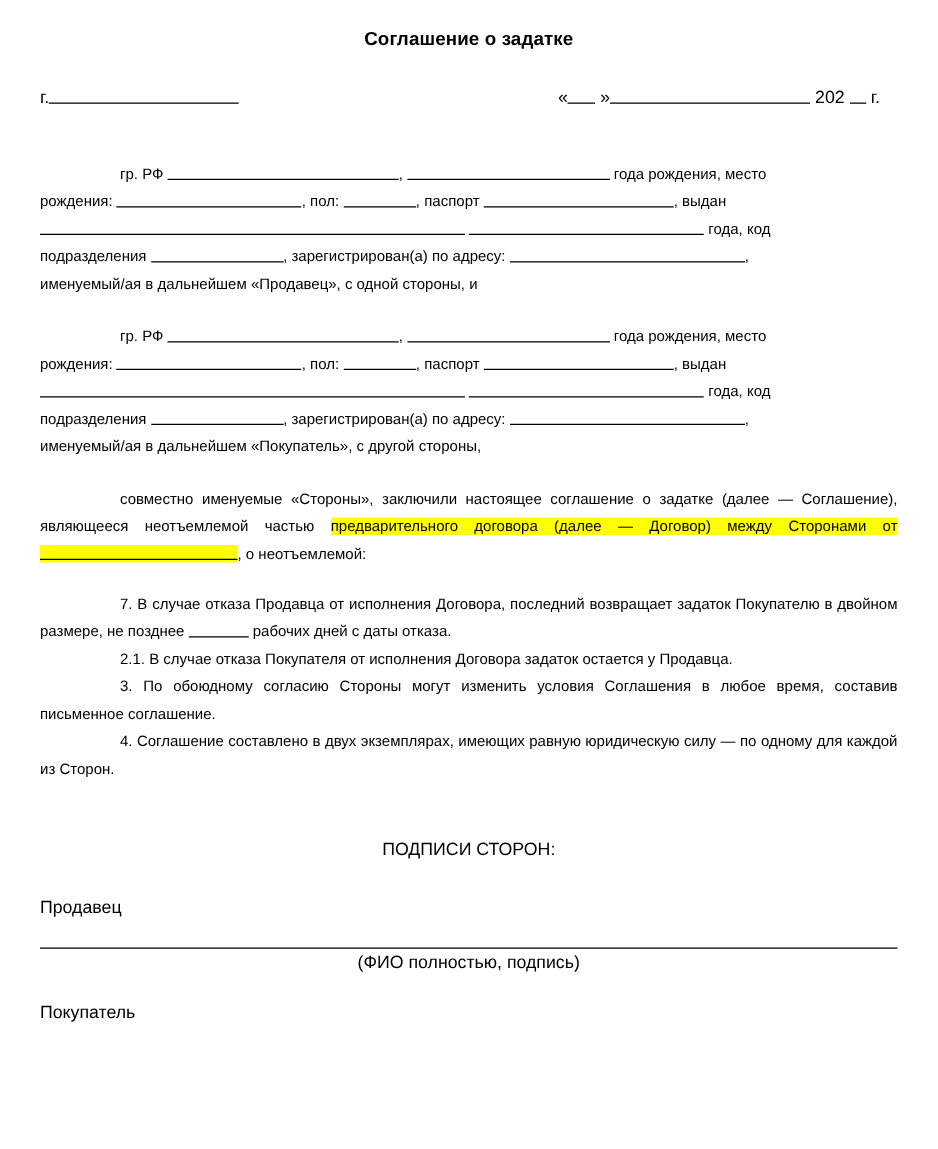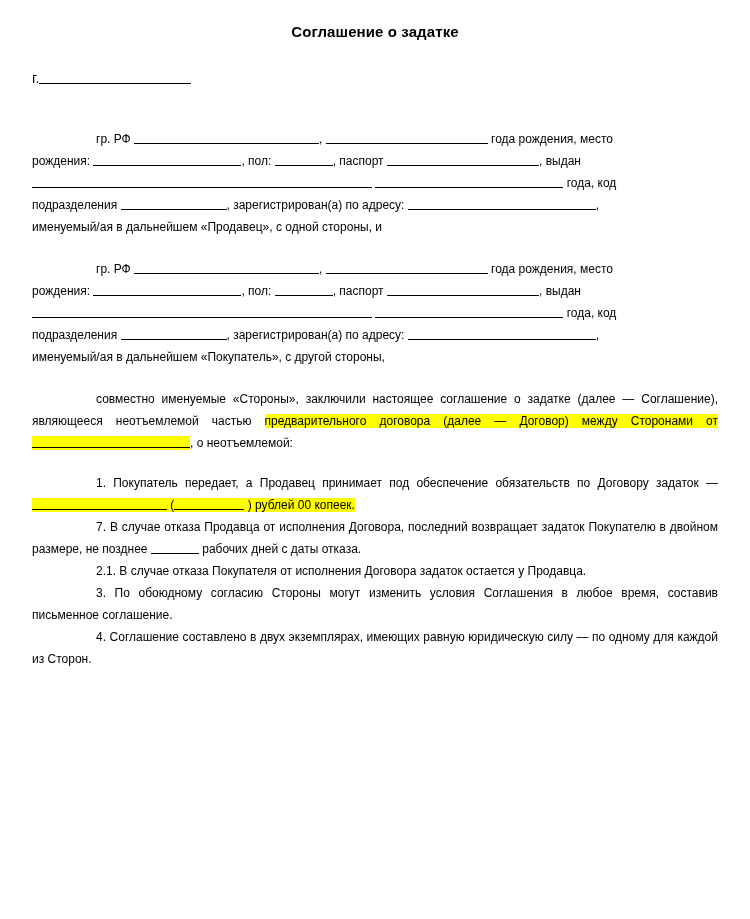--- a/index.html
+++ b/index.html
@@ -132,45 +132,59 @@
 </style>
 </head>
 <body>
 
 <div class="page">
 
   <h1 class="doc-title">Соглашение о задатке</h1>
 
   <div class="header-row">
     <span class="header-left"><span>г.</span><span class="blank b-city"></span></span>
+    <span class="header-right"><span>«</span><span class="blank b-day"></span> <span>»</span><span class="blank b-month"></span> <span>202</span> <span class="blank b-year"></span> <span>г.</span></span>
   </div>
 
   <div class="party-block">
     <p class="para"><span>гр.  РФ</span> <span class="blank b-fio"></span>, <span class="blank b-bdate"></span> <span>года  рождения,  место</span></p>
     <p class="para"><span>рождения:</span> <span class="blank b-bplace"></span>, <span>пол:</span> <span class="blank b-sex"></span>, <span>паспорт</span> <span class="blank b-pass"></span>, <span>выдан</span></p>
     <p class="para"><span class="blank b-issue1"></span> <span class="blank b-issue2"></span> <span>года,</span> <span>код</span></p>
     <p class="para"><span>подразделения</span> <span class="blank b-code"></span>, <span>зарегистрирован(а) по адресу:</span> <span class="blank b-addr"></span>,</p>
     <p class="para">именуемый/ая в дальнейшем «Продавец», с одной стороны, и</p>
   </div>
 
   <div class="party-block">
     <p class="para"><span>гр.  РФ</span> <span class="blank b-fio"></span>, <span class="blank b-bdate"></span> <span>года  рождения,  место</span></p>
     <p class="para"><span>рождения:</span> <span class="blank b-bplace"></span>, <span>пол:</span> <span class="blank b-sex"></span>, <span>паспорт</span> <span class="blank b-pass"></span>, <span>выдан</span></p>
     <p class="para"><span class="blank b-issue1"></span> <span class="blank b-issue2"></span> <span>года,</span> <span>код</span></p>
     <p class="para"><span>подразделения</span> <span class="blank b-code"></span>, <span>зарегистрирован(а) по адресу:</span> <span class="blank b-addr"></span>,</p>
     <p class="para">именуемый/ая в дальнейшем «Покупатель», с другой стороны,</p>
   </div>
 
   <p class="para indent block"><span>совместно именуемые «Стороны», заключили настоящее соглашение о задатке (далее — Соглашение), являющееся неотъемлемой частью </span><span class="hl">предварительного договора (далее — Договор) между Сторонами от </span><span class="hl"><span class="blank b-contract-date"></span></span><span>, о неотъемлемой:</span></p>
 
-  <p class="para indent"><span>1.  Покупатель передает, а Продавец принимает под обеспечение обязательств по Договору задаток — </span><span class="hl"><span class="blank b-sum-words"></span></span><span class="hl"> (</span><span class="hl"><span class="blank b-sum-fig"></span></span><span class="hl"> ) рублей 00 копеек.</span></p>
 
   <p class="para indent"><span>7.  В случае отказа Продавца от исполнения Договора, последний возвращает задаток Покупателю в двойном размере, не позднее </span><span class="blank b-days"></span><span> рабочих дней с даты отказа.</span></p>
 
   <p class="para indent">2.1. В случае отказа Покупателя от исполнения Договора задаток остается у Продавца.</p>
 
 
   <p class="para indent">3. По обоюдному согласию Стороны могут изменить условия Соглашения в любое время, составив письменное соглашение.</p>
 
   <p class="para indent">4. Соглашение составлено в двух экземплярах, имеющих равную юридическую силу — по одному для каждой из Сторон.</p>
 
+  <div class="signatures">
+    <p class="sig-heading">ПОДПИСИ СТОРОН:</p>
+
+    <div class="sig-group">
+      <p class="sig-role">Продавец</p>
+      <div class="sig-rule"></div>
+      <p class="sig-caption">(ФИО полностью, подпись)</p>
+    </div>
+
+    <div class="sig-group">
+      <p class="sig-role">Покупатель</p>
+
+    </div>
+  </div>
 
 </div>
 
 </body></html>

